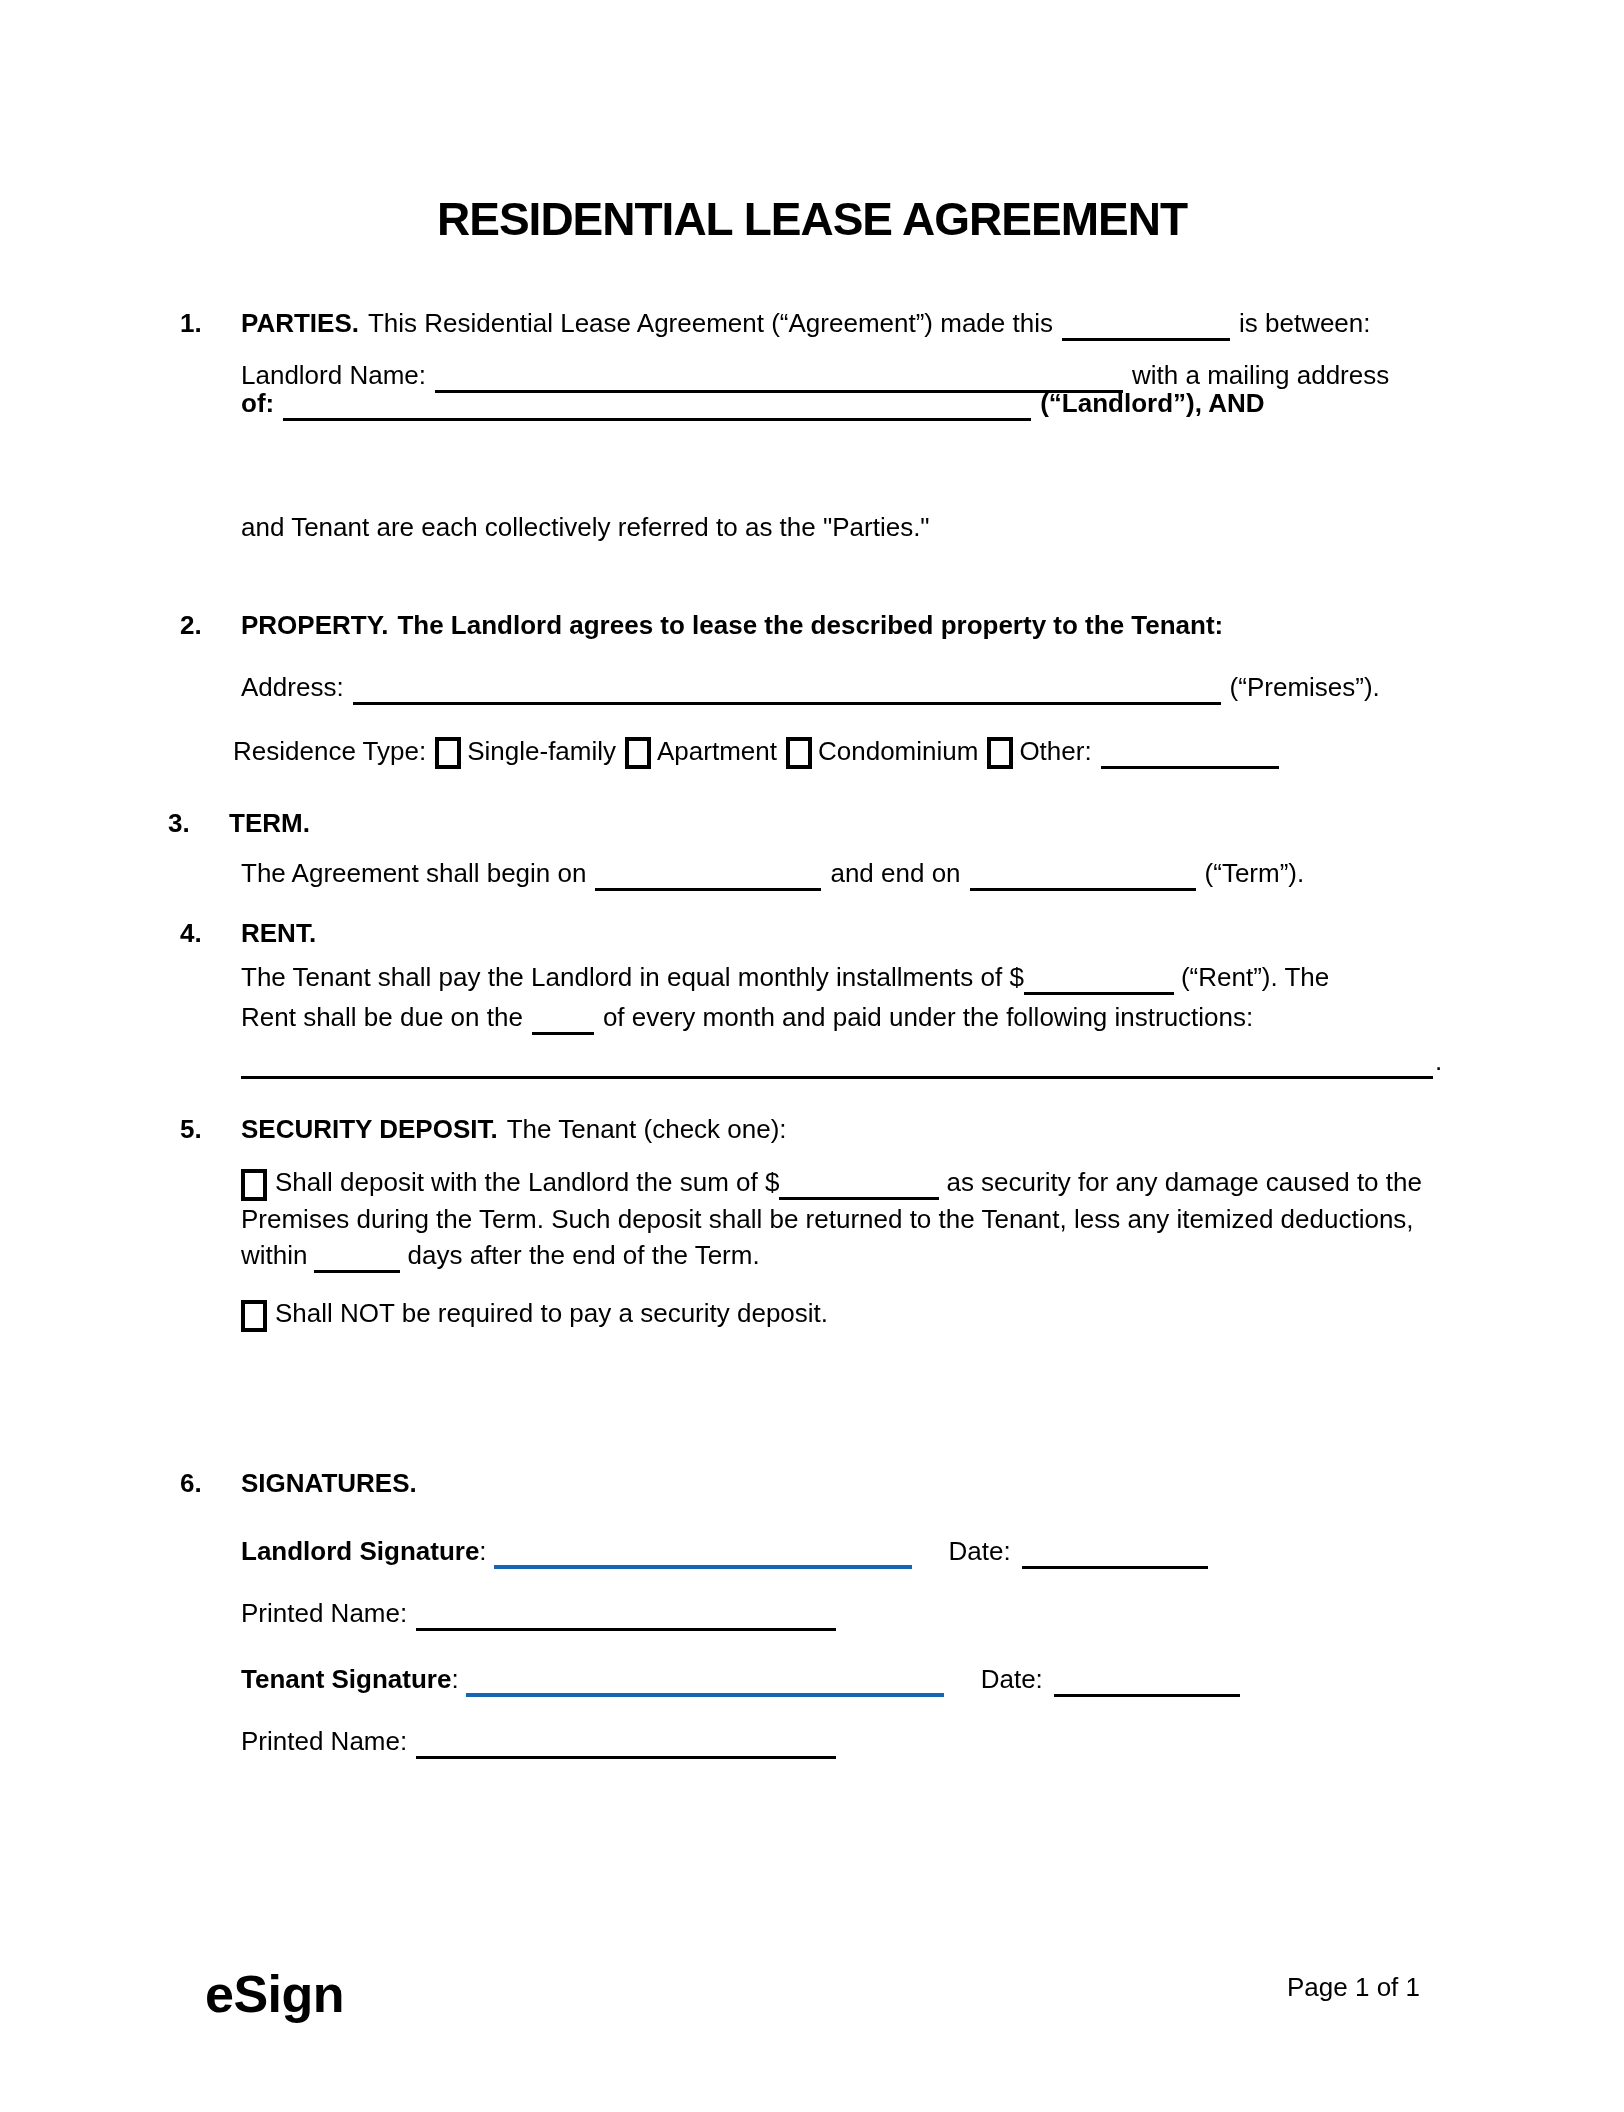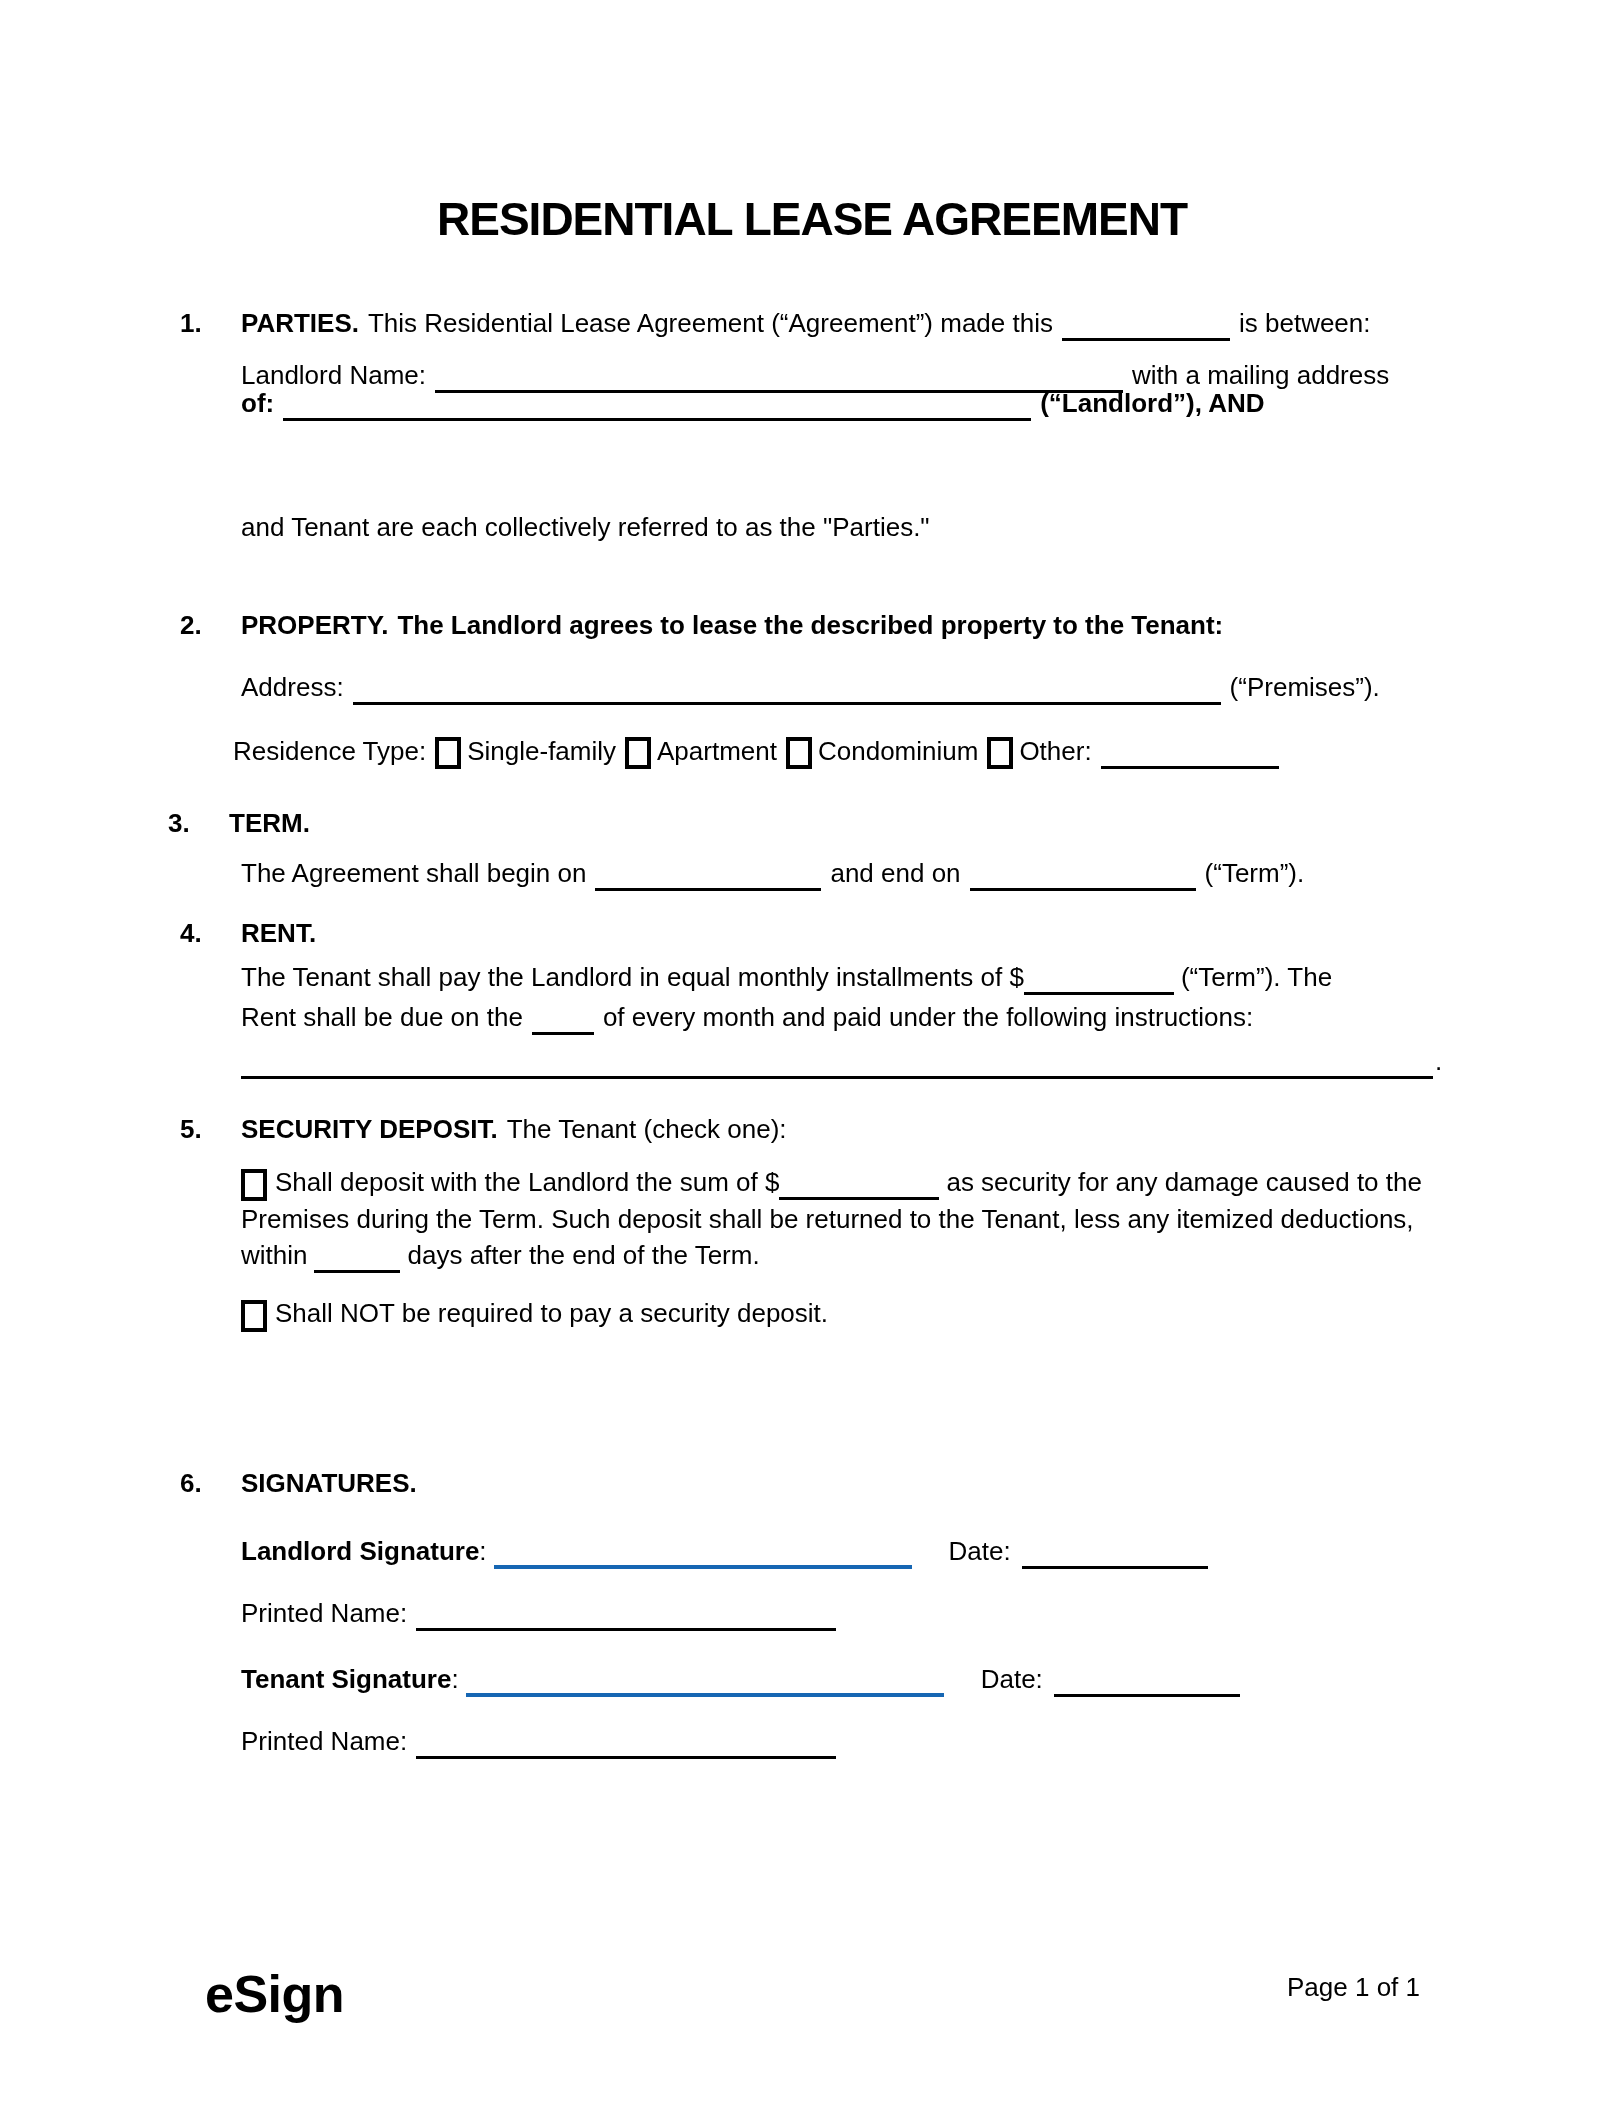--- a/index.html
+++ b/index.html
@@ -104,21 +104,21 @@
     <span class="num">3.</span><span class="b">TERM.</span>
   </div>
   <div class="line" style="left:241px; top:858px;">
     <span>The Agreement shall begin on</span><span class="bl" style="width:226px;"></span><span>and end on</span><span class="bl" style="width:226px;"></span><span>(“Term”).</span>
   </div>
 
   <div class="line" style="left:180px; top:918px;">
     <span class="num">4.</span><span class="b">RENT.</span>
   </div>
   <div class="line" style="left:241px; top:962px;">
-    <span>The Tenant shall pay the Landlord in equal monthly installments of $</span><span class="bl tight" style="width:150px; margin-left:0;"></span><span>(“Term”). The</span>
+    <span>The Tenant shall pay the Landlord in equal monthly installments of $</span><span class="bl tight" style="width:150px; margin-left:0;"></span><span>(“Rent”). The</span>
   </div>
   <div class="line" style="left:241px; top:1002px;">
     <span>Rent shall be due on the</span><span class="bl" style="width:62px;"></span><span>of every month and paid under the following instructions:</span>
   </div>
   <div class="line" style="left:241px; top:1046px;">
     <span class="bl" style="width:1192px; margin-left:0; margin-right:2px;"></span><span>.</span>
   </div>
 
   <div class="line" style="left:180px; top:1114px;">
     <span class="num">5.</span><span class="b mr">SECURITY DEPOSIT.</span><span>The Tenant (check one):</span>

